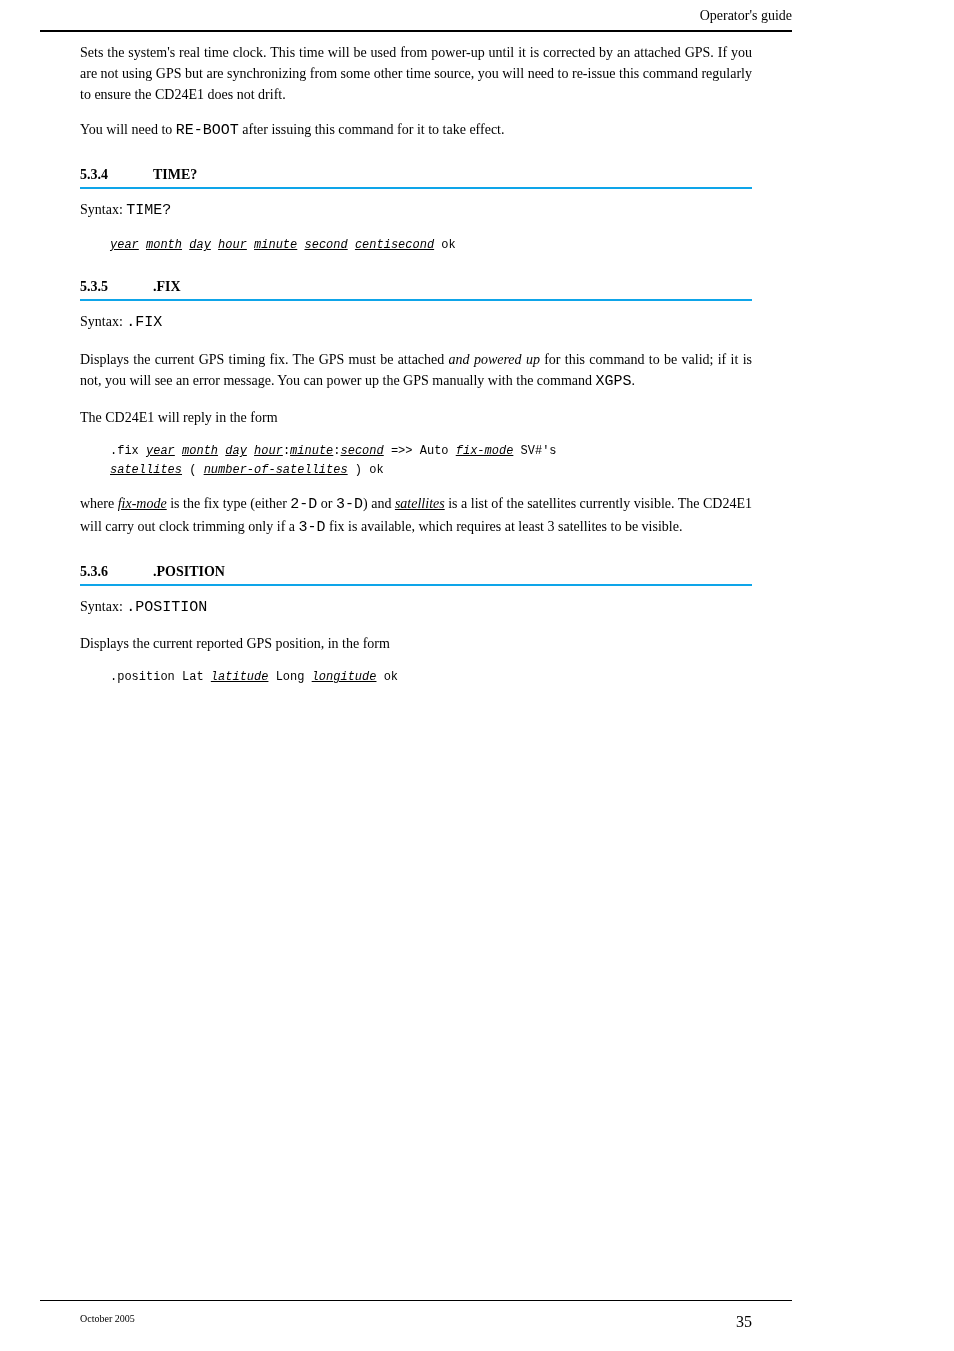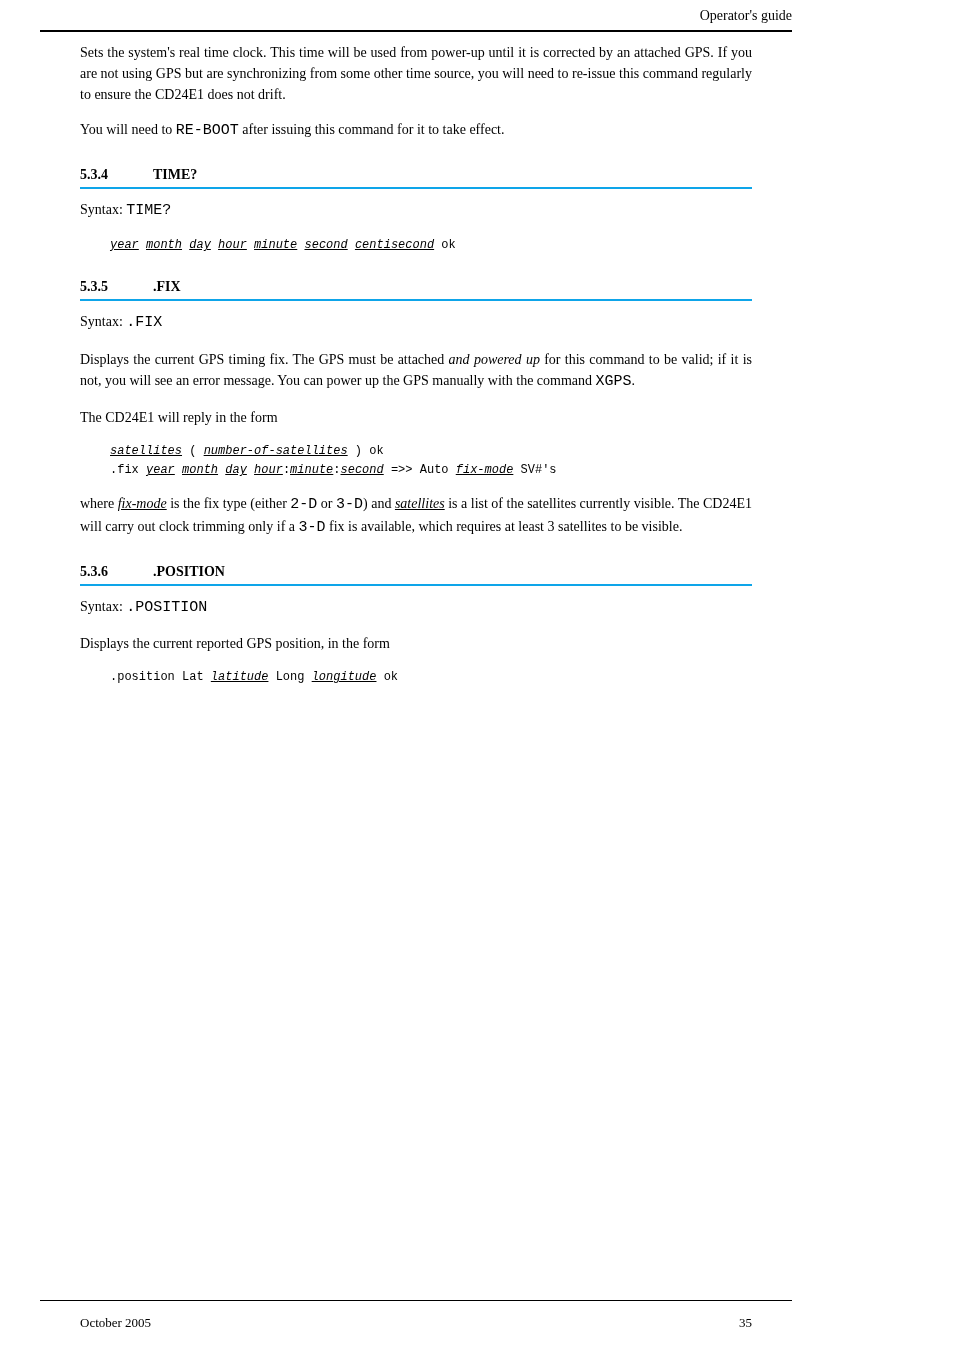--- a/index.html
+++ b/index.html
@@ -119,25 +119,25 @@
       position: absolute;
       bottom: 20px;
       left: 80px;
       right: 80px;
       display: flex;
       justify-content: space-between;
       font-size: 13px;
     }
 
     .footer-date {
-      font-size: 13px;
+      font-size: 10px;
     }
 
     .footer-page {
-      font-size: 13px;
+      font-size: 16px;
     }
   </style>
 </head>
 <body>
 
 <div class="page">
 
   <div class="header-bar">
     <span class="header-title">Operator's guide</span>
   </div>
@@ -190,24 +190,24 @@
     <p class="body-para">
       Displays the current GPS timing fix. The GPS must be attached <span class="italic">and powered up</span> for this command to be valid; if it is not, you will see an error message. You can power up the GPS manually with the command <span class="mono">XGPS</span>.
     </p>
 
     <p class="body-para">
       The CD24E1 will reply in the form
     </p>
 
     <div class="code-block">
       <div>
-        <span class="underline">satellites</span><span> ( </span><span class="underline">number-of-satellites</span><span> ) ok</span>
+        <span>.fix </span><span class="underline">year</span><span> </span><span class="underline">month</span><span> </span><span class="underline">day</span><span> </span><span class="underline">hour</span><span>:</span><span class="underline">minute</span><span>:</span><span class="underline">second</span><span> =&gt;&gt; Auto </span><span class="underline">fix-mode</span><span> SV#'s</span>
       </div>
       <div>
-        <span>.fix </span><span class="underline">year</span><span> </span><span class="underline">month</span><span> </span><span class="underline">day</span><span> </span><span class="underline">hour</span><span>:</span><span class="underline">minute</span><span>:</span><span class="underline">second</span><span> =&gt;&gt; Auto </span><span class="underline">fix-mode</span><span> SV#'s</span>
+        <span class="underline">satellites</span><span> ( </span><span class="underline">number-of-satellites</span><span> ) ok</span>
       </div>
     </div>
 
     <p class="body-para">
       where <span class="underline">fix-mode</span> is the fix type (either <span class="mono">2-D</span> or <span class="mono">3-D</span>) and <span class="underline">satellites</span> is a list of the satellites currently visible. The CD24E1 will carry out clock trimming only if a <span class="mono">3-D</span> fix is available, which requires at least 3 satellites to be visible.
     </p>
 
     <div class="section-heading">
       <span class="section-number">5.3.6</span>
       <span class="section-title">.POSITION</span>

